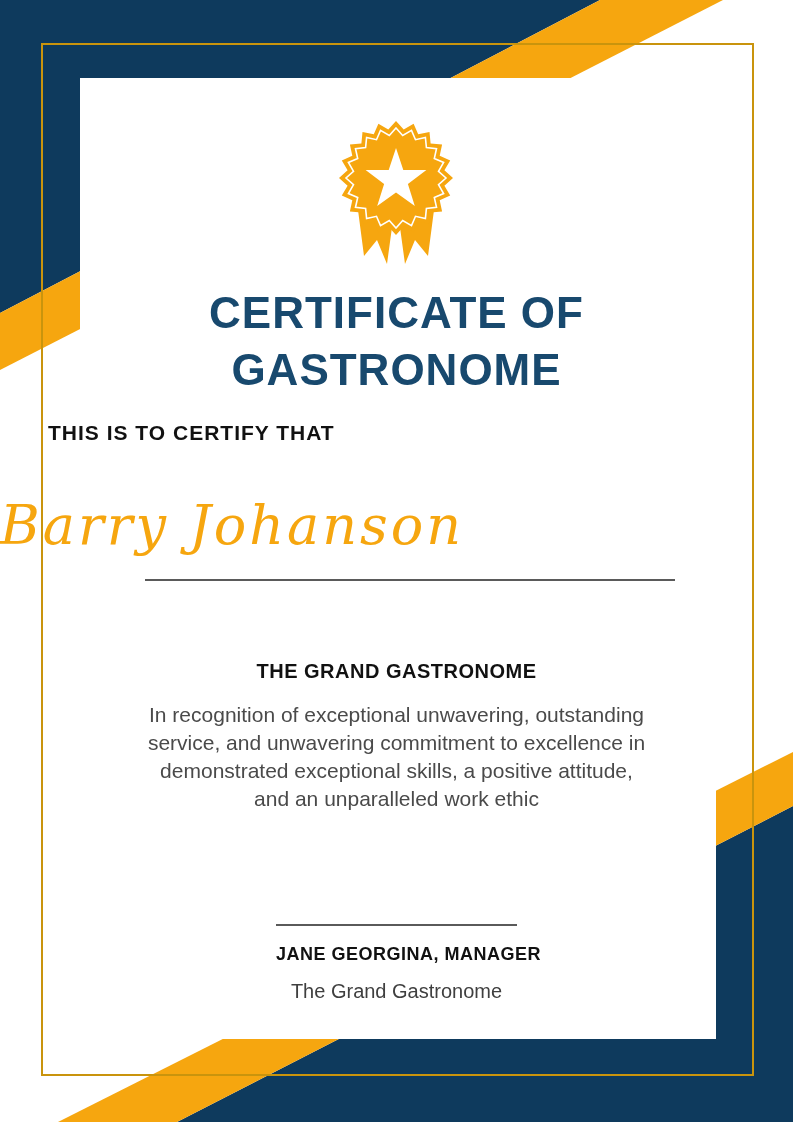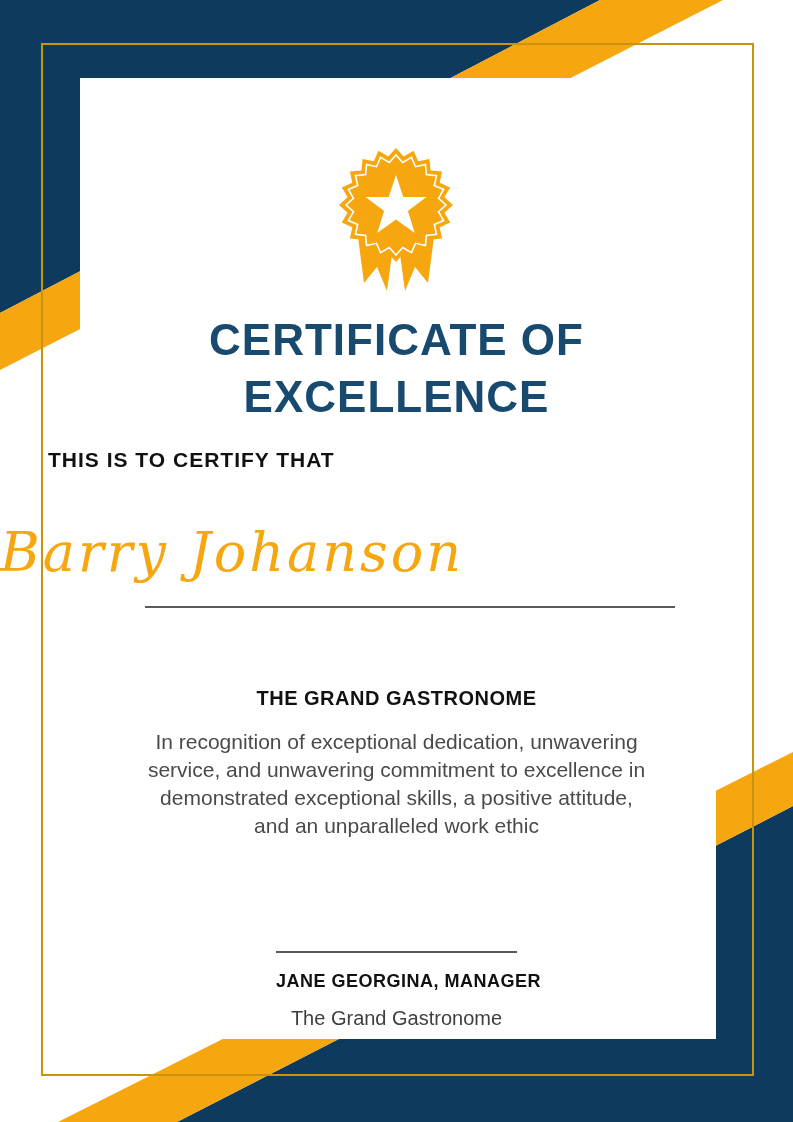--- a/index.html
+++ b/index.html
@@ -10,21 +10,21 @@
   html,body{width:793px;height:1122px;overflow:hidden;background:#fff;
     font-family:"Liberation Sans",sans-serif;}
   .page{position:relative;width:793px;height:1122px;background:#fff;}
   .shape{position:absolute;inset:0;}
   .navy-top{background:var(--navy);clip-path:polygon(0 0,600px 0,0 313px);z-index:1;}
   .gold-top{background:var(--gold);clip-path:polygon(600px 0,723px 0,0 370px,0 313px);z-index:1;}
   .navy-bottom{background:var(--navy);clip-path:polygon(177px 1122px,793px 806px,793px 1122px);z-index:1;}
   .gold-bottom{background:var(--gold);clip-path:polygon(58px 1122px,793px 752px,793px 806px,177px 1122px);z-index:1;}
   .panel{position:absolute;left:80px;top:78px;width:636px;height:961px;background:var(--panel-white);z-index:2;}
   .frame{position:absolute;left:41px;top:43px;width:709px;height:1029px;border:2px solid var(--gold-dark);z-index:3;}
-  .content{position:absolute;inset:0;z-index:4;margin-top:27px;}
+  .content{position:absolute;inset:0;z-index:4;}
 
   .badge{position:absolute;left:334px;top:116px;width:124px;height:152px;}
   .badge .gold-fill{fill:var(--gold);}
   .badge .outline{fill:none;stroke:#ffffff;stroke-width:1.6;}
   .badge .star{fill:#ffffff;}
 
   .title{position:absolute;left:0;top:284px;width:793px;text-align:center;
     color:var(--title-navy);font-size:44px;font-weight:bold;letter-spacing:1px;line-height:57px;}
   .certify{position:absolute;left:0;top:419px;width:793px;text-align:left;
     color:var(--text-black);font-size:21px;font-weight:bold;letter-spacing:1px;line-height:28px;padding-left:48px;}
@@ -60,32 +60,32 @@
     <svg class="badge" viewBox="-62 -62 124 152" aria-hidden="true">
       <polygon class="gold-fill" points="0,20 -38,32 -32,78 -19,62 -9,86"></polygon>
       <polygon class="gold-fill" points="0,20 38,32 32,78 19,62 9,86"></polygon>
       <polygon class="gold-fill" points="0.0,-57.0 7.7,-48.4 17.6,-54.2 22.2,-43.7 33.5,-46.1 34.6,-34.6 46.1,-33.5 43.7,-22.2 54.2,-17.6 48.4,-7.7 57.0,0.0 48.4,7.7 54.2,17.6 43.7,22.2 46.1,33.5 34.6,34.6 33.5,46.1 22.2,43.7 17.6,54.2 7.7,48.4 0.0,57.0 -7.7,48.4 -17.6,54.2 -22.2,43.7 -33.5,46.1 -34.6,34.6 -46.1,33.5 -43.7,22.2 -54.2,17.6 -48.4,7.7 -57.0,0.0 -48.4,-7.7 -54.2,-17.6 -43.7,-22.2 -46.1,-33.5 -34.6,-34.6 -33.5,-46.1 -22.2,-43.7 -17.6,-54.2 -7.7,-48.4"></polygon>
       <polygon class="outline" points="0.0,-50.0 6.7,-42.5 15.5,-47.6 19.5,-38.3 29.4,-40.5 30.4,-30.4 40.5,-29.4 38.3,-19.5 47.6,-15.5 42.5,-6.7 50.0,0.0 42.5,6.7 47.6,15.5 38.3,19.5 40.5,29.4 30.4,30.4 29.4,40.5 19.5,38.3 15.5,47.6 6.7,42.5 0.0,50.0 -6.7,42.5 -15.5,47.6 -19.5,38.3 -29.4,40.5 -30.4,30.4 -40.5,29.4 -38.3,19.5 -47.6,15.5 -42.5,6.7 -50.0,0.0 -42.5,-6.7 -47.6,-15.5 -38.3,-19.5 -40.5,-29.4 -30.4,-30.4 -29.4,-40.5 -19.5,-38.3 -15.5,-47.6 -6.7,-42.5"></polygon>
       <polygon class="star" points="0.0,-30.0 7.3,-8.1 30.4,-7.9 11.9,5.9 18.8,27.9 0.0,14.5 -18.8,27.9 -11.9,5.9 -30.4,-7.9 -7.3,-8.1"></polygon>
     </svg>
 
     <div class="title">
       <div>CERTIFICATE OF</div>
-      <div>EXCELLENCE</div>
+      <div>GASTRONOME</div>
     </div>
 
     <div class="certify">THIS IS TO CERTIFY THAT</div>
 
     <div class="name">Barry Johanson</div>
     <div class="name-line"></div>
 
     <div class="org-heading">THE GRAND GASTRONOME</div>
 
     <div class="recognition">
-      <div>In recognition of exceptional dedication, unwavering</div>
+      <div>In recognition of exceptional unwavering, outstanding</div>
       <div>service, and unwavering commitment to excellence in</div>
       <div>demonstrated exceptional skills, a positive attitude,</div>
       <div>and an unparalleled work ethic</div>
     </div>
 
     <div class="sig-line"></div>
     <div class="signatory">JANE GEORGINA, MANAGER</div>
     <div class="sig-org">The Grand Gastronome</div>
 
   </div>

